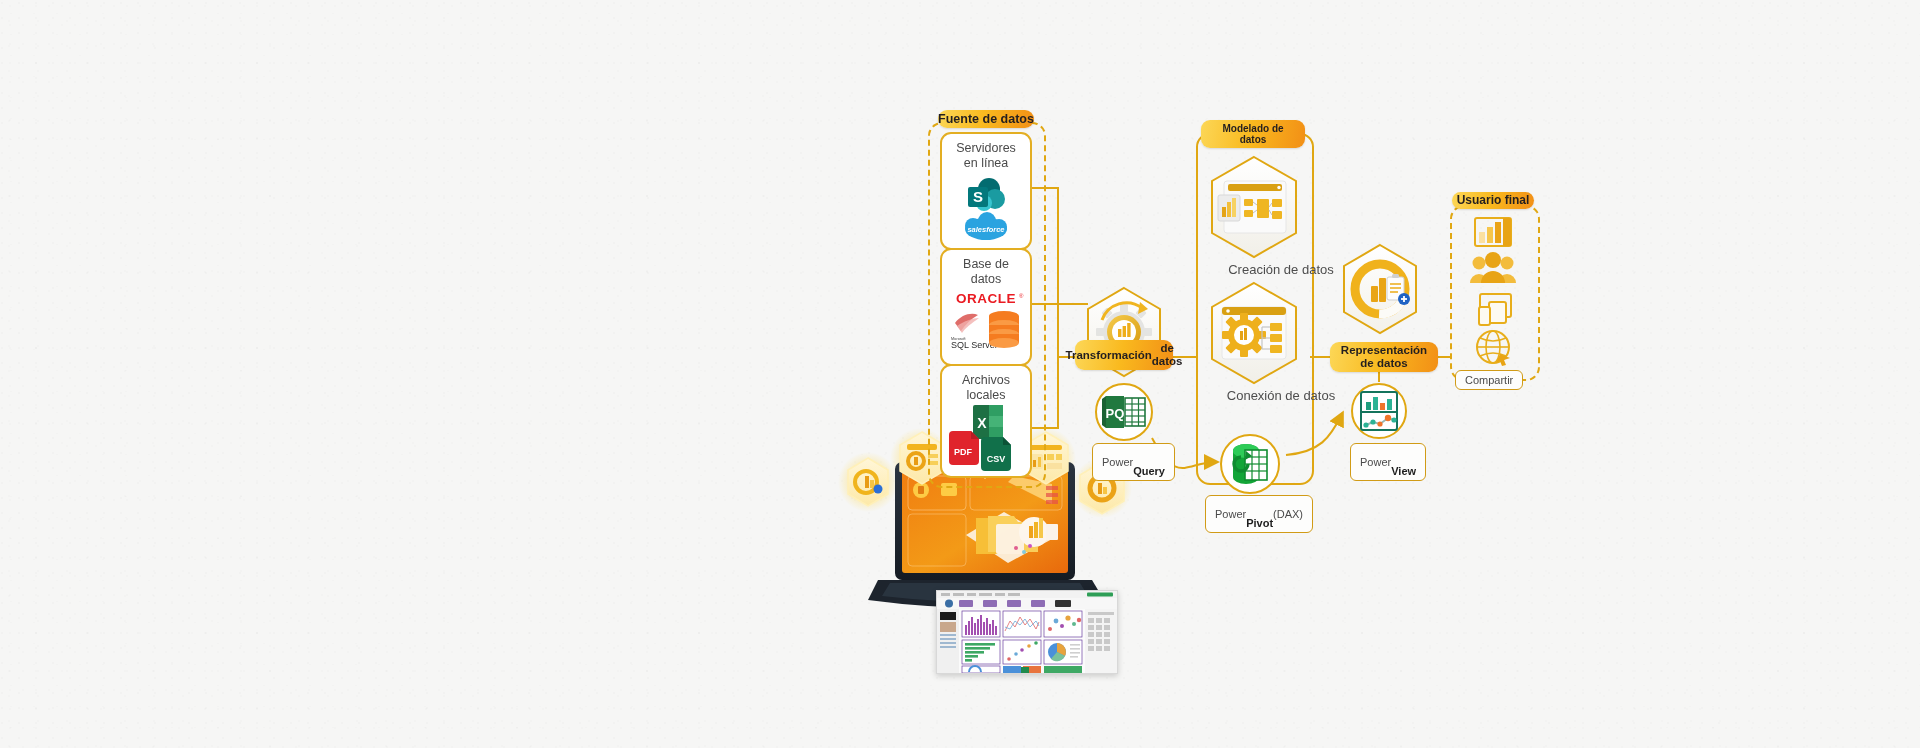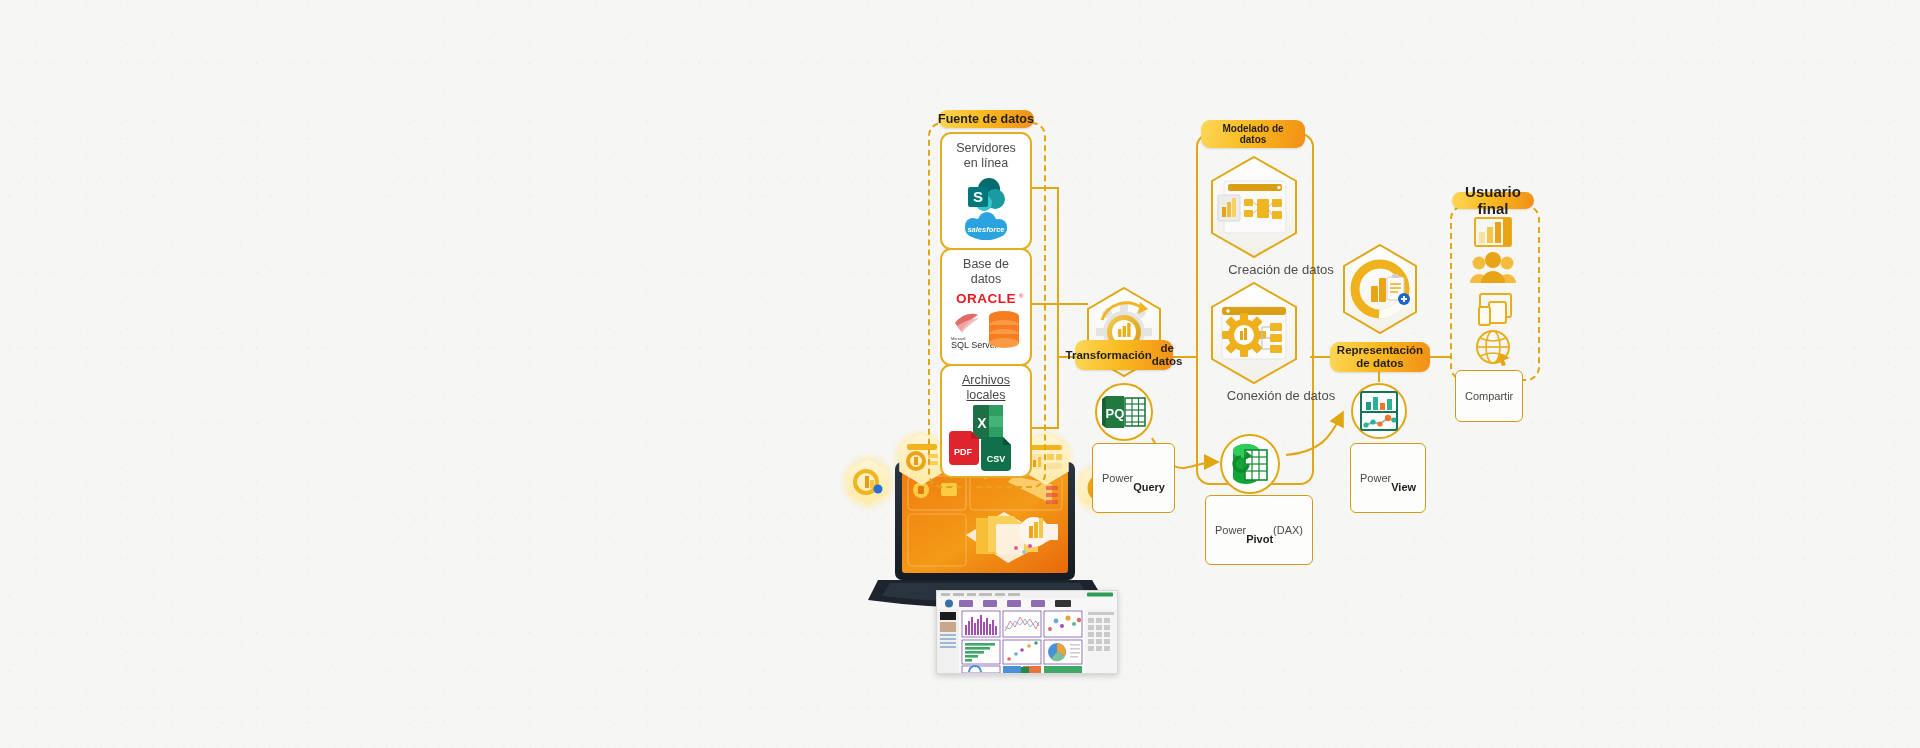--- a/index.html
+++ b/index.html
@@ -50,21 +50,21 @@
     display:flex;flex-direction:column;align-items:center;
   }
   .srccard .cap{
     font-size:12.5px;color:#4a4a4a;text-align:center;line-height:1.18;margin-top:7px;
     font-weight:normal;
   }
 
   
   .chip{
     position:absolute;border:1.5px solid #d19b16;border-radius:6px;background:#fdfdfc;
-    font-size:11px;color:#4a4a4a;padding:19px 9px;white-space:nowrap;
+    font-size:11px;color:#4a4a4a;padding:3px 9px;white-space:nowrap;
     display:flex;align-items:center;justify-content:center;
     z-index:6;
   }
   .chip b{color:#1d1d1d;margin-top:18px;}
 
   
   .cap-under{
     position:absolute;font-size:13px;color:#4d4d4d;text-align:center;white-space:nowrap;padding-left:28px;
   }
 
@@ -381,21 +381,21 @@
         <rect x="0" y="5" width="30" height="9" fill="#f57c20"></rect>
         <ellipse cx="15" cy="14" rx="15" ry="5" fill="#fa9a44"></ellipse>
         <rect x="0" y="14" width="30" height="9" fill="#f57c20"></rect>
         <ellipse cx="15" cy="23" rx="15" ry="5" fill="#fa9a44"></ellipse>
         <rect x="0" y="23" width="30" height="9" fill="#f57c20"></rect>
         <ellipse cx="15" cy="32" rx="15" ry="5" fill="#fa9a44"></ellipse>
       </g>
     </svg>
   </div>
 
-  <div class="srccard" style="left:940px;top:364px;width:88px;height:110px;text-decoration:underline;">
+  <div class="srccard" style="left:940px;top:364px;width:88px;height:110px;">
     <div class="cap">
       <div>Archivos</div>
       <div>locales</div>
     </div>
     <svg width="78" height="70" viewBox="0 0 78 70" style="margin-top:2px;">
       <g>
         <rect x="26" y="0" width="30" height="34" rx="2" fill="#1d7044"></rect>
         <rect x="42" y="0" width="14" height="11" fill="#2f9e63"></rect>
         <rect x="42" y="11" width="14" height="11" fill="#45b377"></rect>
         <rect x="42" y="22" width="14" height="12" fill="#2f9e63"></rect>
@@ -598,21 +598,21 @@
           <rect x="50" y="44" width="11" height="2"></rect>
           <rect x="50" y="48" width="8" height="2"></rect>
         </g>
       <circle cx="64" cy="56" r="6" fill="#1f63c4"></circle>
       <g stroke="#ffffff" stroke-width="1.8">
           <line x1="61" y1="56" x2="67" y2="56"></line>
           <line x1="64" y1="53" x2="64" y2="59"></line>
         </g>
     </svg>
   </div>
-  <div class="badge" style="left:1330px;top:342px;width:100px;height:30px;font-size:11.5px;flex-direction:column;">
+  <div class="badge" style="left:1330px;top:342px;width:108px;height:30px;font-size:11.5px;flex-direction:column;">
     <span>Representación</span>
     <span>de datos</span>
   </div>
   <div class="abs" style="left:1350px;top:382px;">
     <svg width="58" height="58" viewBox="0 0 58 58">
       <ellipse cx="29" cy="29" rx="27" ry="27" fill="#ffffff" stroke="#e0a712" stroke-width="2"></ellipse>
       <rect x="11" y="10" width="36" height="38" rx="2" fill="#ffffff" stroke="#14745c" stroke-width="2"></rect>
       <line x1="11" y1="30" x2="47" y2="30" stroke="#14745c" stroke-width="2"></line>
       <g>
         <rect x="16" y="20" width="5" height="8" fill="#1e9e7e"></rect>
@@ -627,21 +627,21 @@
       <circle cx="38" cy="36" r="3.2" fill="#f0742a"></circle>
       <circle cx="44" cy="38" r="2.6" fill="#2bb395"></circle>
     </svg>
   </div>
   <div class="chip" style="left:1350px;top:443px;">
     <span>Power </span>
       <b>View</b>
   </div>
 
   <div class="dashed-frame" style="left:1450px;top:205px;width:86px;height:172px;"></div>
-  <div class="badge small" style="left:1452px;top:192px;width:82px;height:17px;font-size:15px;">
+  <div class="badge small" style="left:1452px;top:192px;width:82px;height:17px;font-size:12px;">
     <span>Usuario final</span>
   </div>
   <div class="abs" style="left:1462px;top:216px;width:62px;height:155px;">
     <svg width="62" height="155" viewBox="0 0 62 155">
 
       <g transform="translate(13,0)">
         <rect x="0" y="2" width="36" height="28" rx="2" fill="none" stroke="#e8ae1b" stroke-width="2"></rect>
         <rect x="4" y="16" width="6" height="11" fill="#fbe0a0"></rect>
         <rect x="12" y="11" width="6" height="16" fill="#f6c64c"></rect>
         <rect x="20" y="6" width="6" height="21" fill="#eaa317"></rect>

